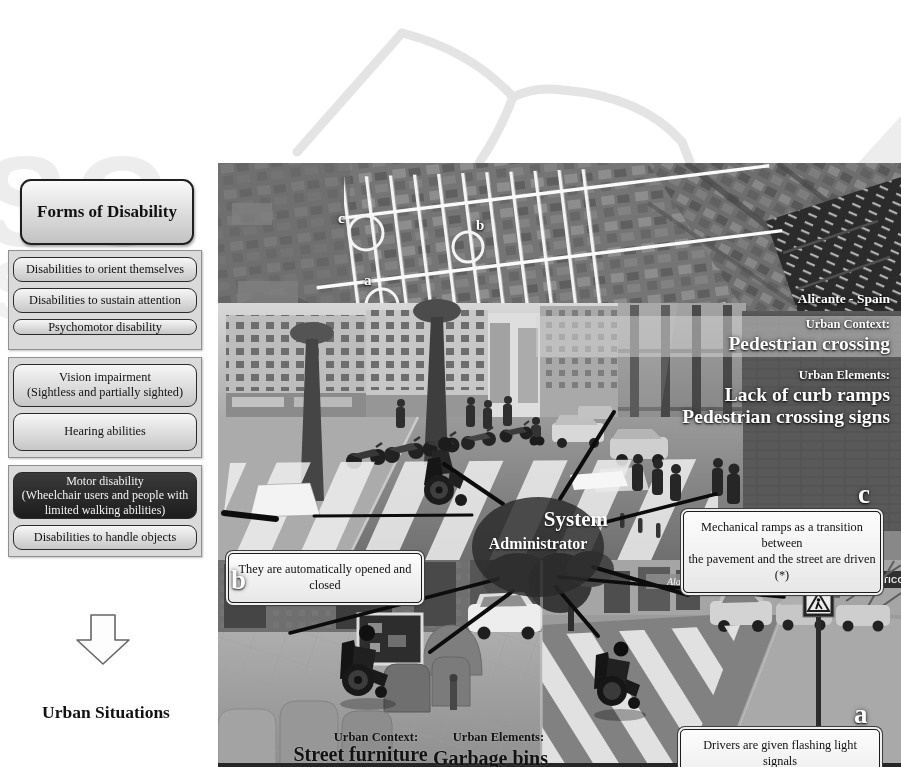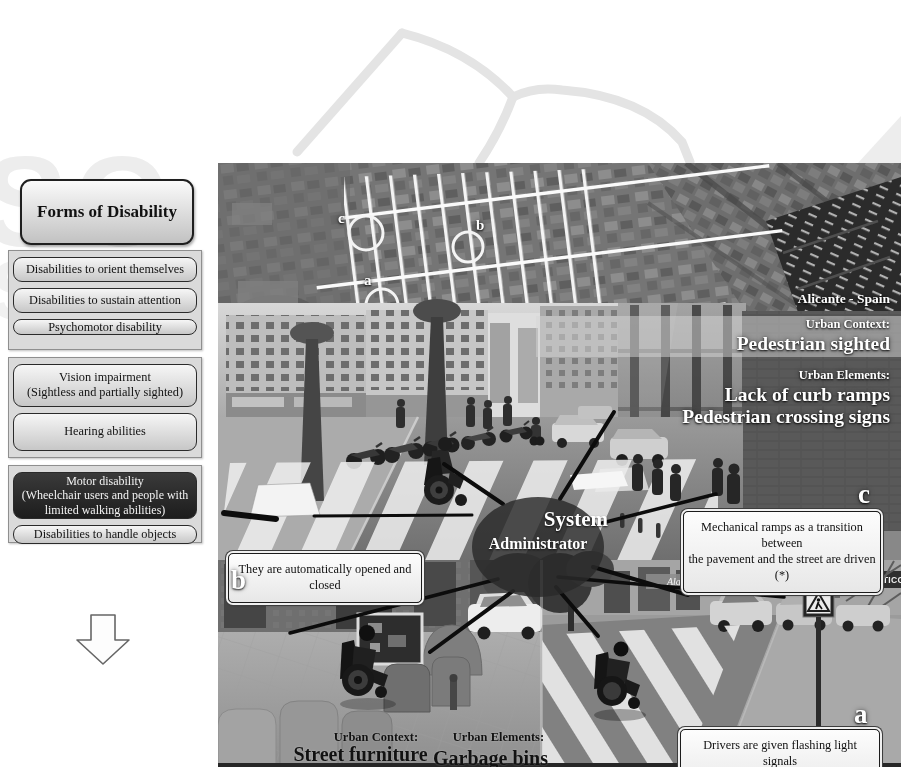--- a/index.html
+++ b/index.html
@@ -78,34 +78,37 @@
   <div class="group" style="top:357px;height:101px;">
     <div class="gitem" style="height:46px;">
       <span>Vision impairment</span>
       <span>(Sightless and partially sighted)</span>
     </div>
     <div class="gitem" style="height:41px;">
       <span>Hearing abilities</span>
     </div>
   </div>
 
-  <div class="group" style="top:465px;height:78px;">
+  <div class="group" style="top:465px;height:92px;">
     <div class="gitem dark" style="height:47px;">
       <span>Motor disability</span>
       <span>(Wheelchair users and people with limited walking abilities)</span>
     </div>
     <div class="gitem" style="height:37px;">
       <span>Disabilities to handle objects</span>
     </div>
   </div>
 
   <svg class="abs" style="left:76px;top:614px;" width="54" height="52">
     <polygon points="15,1 39,1 39,26 53,26 27,50 1,26 15,26" fill="#fdfdfd" stroke="#666" stroke-width="1.6" stroke-linejoin="round"></polygon>
   </svg>
 
+  <div class="footer-label">
+    <span>Urban Situations</span>
+  </div>
 
   <div class="montage">
 
     <svg width="683" height="604" viewBox="0 0 683 604">
       <defs>
         <linearGradient id="gBld" x1="0" y1="0" x2="0" y2="1">
             <stop offset="0" stop-color="#d8d8d8"></stop>
             <stop offset="1" stop-color="#a8a8a8"></stop>
           </linearGradient>
         <linearGradient id="gRoad" x1="0" y1="0" x2="0" y2="1">
@@ -445,21 +448,21 @@
 
     
     <div class="ph-white map-letter" style="left:120px;top:48px;">c</div>
     <div class="ph-white map-letter" style="left:258px;top:55px;">b</div>
     <div class="ph-white map-letter" style="left:146px;top:110px;">a</div>
 
     
     <div class="right-text">
       <div class="ph-white rt-loc" style="position:static;">Alicante - Spain</div>
       <div class="ph-white rt-label" style="position:static;">Urban Context:</div>
-      <div class="ph-white rt-big" style="position:static;margin-bottom:14px;">Pedestrian sighted</div>
+      <div class="ph-white rt-big" style="position:static;margin-bottom:14px;">Pedestrian crossing</div>
       <div class="ph-white rt-label" style="position:static;">Urban Elements:</div>
       <div class="ph-white rt-big" style="position:static;">Lack of curb ramps</div>
       <div class="ph-white rt-big" style="position:static;">Pedestrian crossing signs</div>
     </div>
 
     
     <div class="hub-text">
       <div class="l1">System</div>
       <div class="l2">Administrator</div>
     </div>

